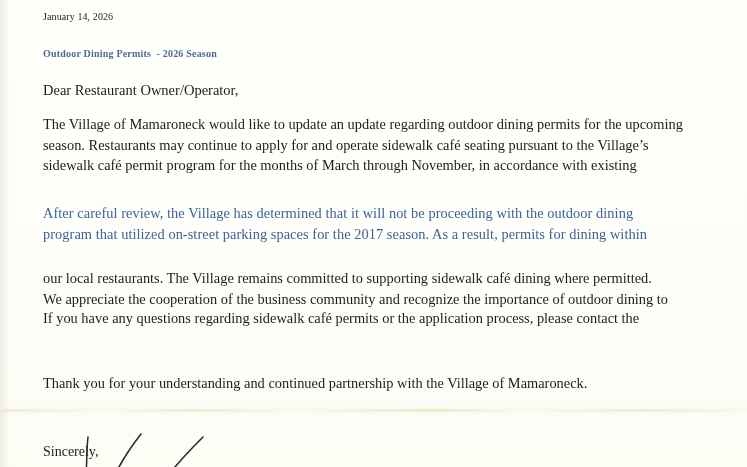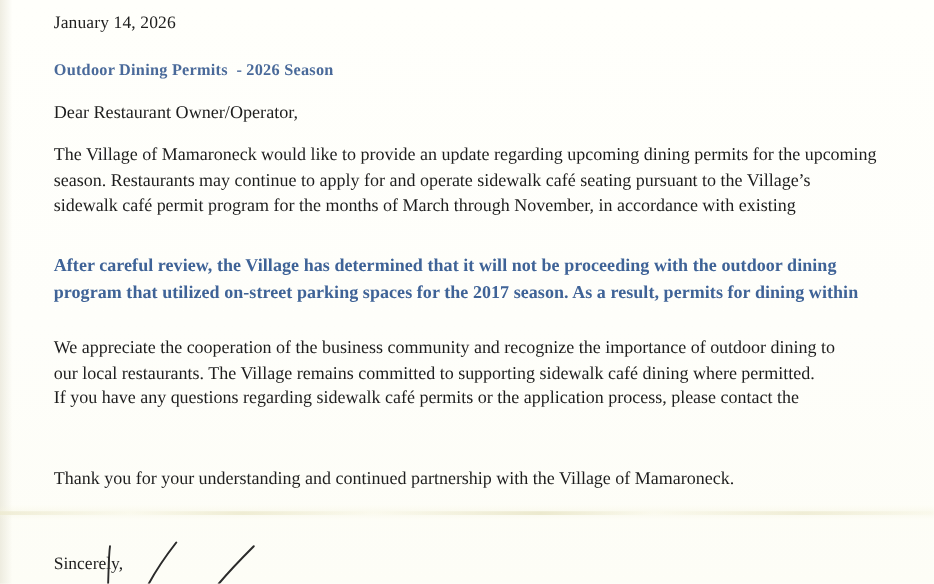--- a/index.html
+++ b/index.html
@@ -35,31 +35,31 @@
     position: absolute;
     left: 43px;
     top: 0;
     width: 672px;
   }
 
   .line-date {
     position: absolute;
     left: 0;
     top: 11px;
-    font-size: 14px;
+    font-size: 10px;
     color: #1d1d1d;
     letter-spacing: 0.1px;
     font-family: Liberation Serif, serif;
   }
 
   .heading {
     position: absolute;
     left: 0;
     top: 48px;
-    font-size: 13px;
+    font-size: 10px;
     font-weight: bold;
     color: #4a6a9a;
     letter-spacing: 0.2px;
     white-space: pre;
     text-align: center;
   }
 
   .salutation {
     position: absolute;
     left: 0;
@@ -82,21 +82,21 @@
   .para-4  { top: 308px; }
   .para-5  { top: 373px; }
 
   .para-emphasis {
     position: absolute;
     left: 0;
     top: 203px;
     width: 672px;
     font-size: 14.4px;
     line-height: 20.5px;
-    font-weight: bold;
+    font-weight: normal;
     color: #3f6397;
     letter-spacing: 0.05px;
   }
 
   .para span.brk { display: block; }
   .para-emphasis span.brk { display: block; }
 
   
   .scan-fold {
     position: absolute;
@@ -152,33 +152,33 @@
 
   <div class="letter-body">
 
     <div class="line-date">January 14, 2026</div>
 
     <div class="heading">Outdoor Dining Permits  - 2026 Season</div>
 
     <div class="salutation">Dear Restaurant Owner/Operator,</div>
 
     <div class="para para-1">
-      <span class="brk">The Village of Mamaroneck would like to provide an update regarding upcoming dining permits for the upcoming</span>
+      <span class="brk">The Village of Mamaroneck would like to update an update regarding outdoor dining permits for the upcoming</span>
       <span class="brk">season.  Restaurants may continue to apply for and operate sidewalk café seating pursuant to the Village’s</span>
       <span class="brk">sidewalk café permit program for the months of March through November, in accordance with existing</span>
     </div>
 
     <div class="para-emphasis">
       <span class="brk">After careful review, the Village has determined that it will not be proceeding with the outdoor dining</span>
       <span class="brk">program that utilized on-street parking spaces for the 2017 season. As a result, permits for dining within</span>
     </div>
 
     <div class="para para-3">
+      <span class="brk">our local restaurants. The Village remains committed to supporting sidewalk café dining where permitted.</span>
       <span class="brk">We appreciate the cooperation of the business community and recognize the importance of outdoor dining to</span>
-      <span class="brk">our local restaurants. The Village remains committed to supporting sidewalk café dining where permitted.</span>
     </div>
 
     <div class="para para-4">
       <span class="brk">If you have any questions regarding sidewalk café permits or the application process, please contact the</span>
     </div>
 
     <div class="para para-5">
       <span class="brk">Thank you for your understanding and continued partnership with the Village of Mamaroneck.</span>
     </div>
 

